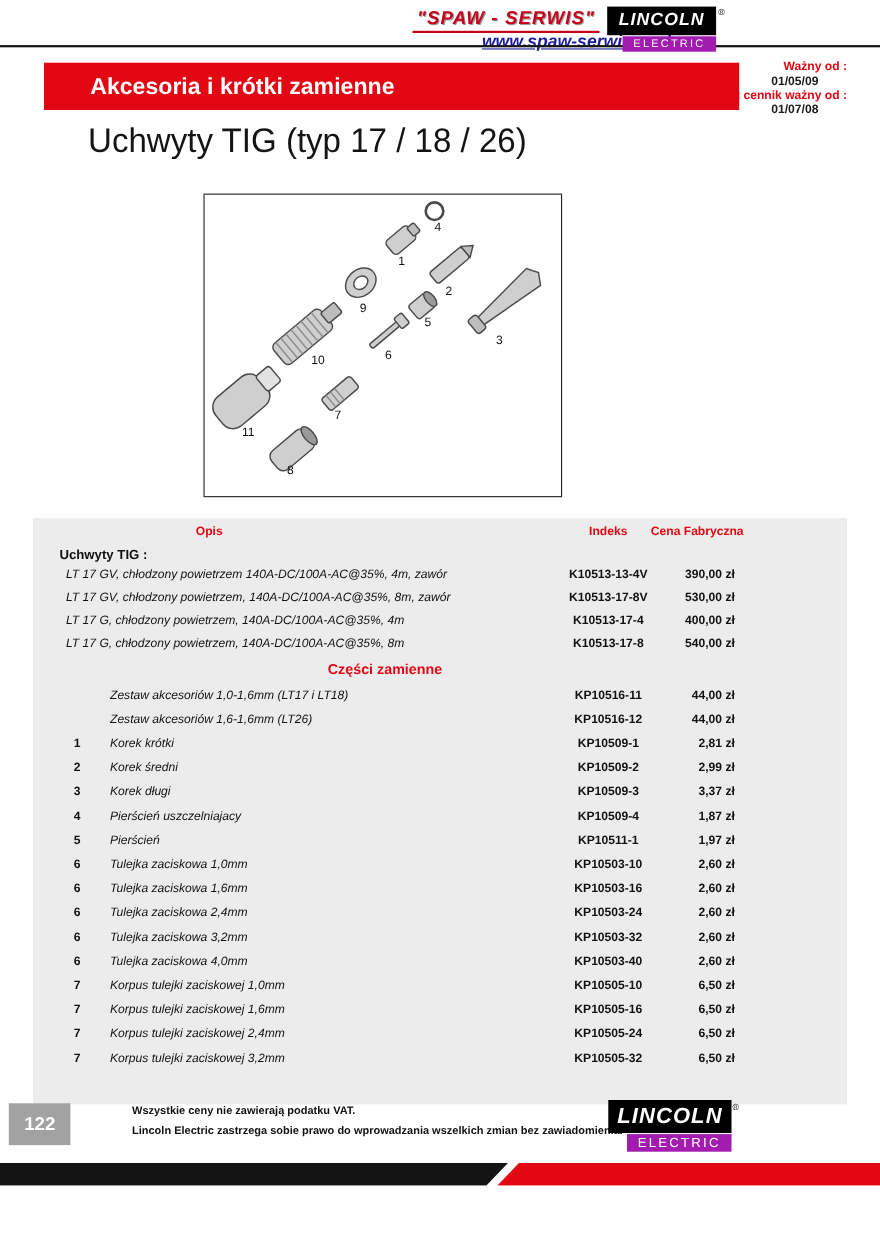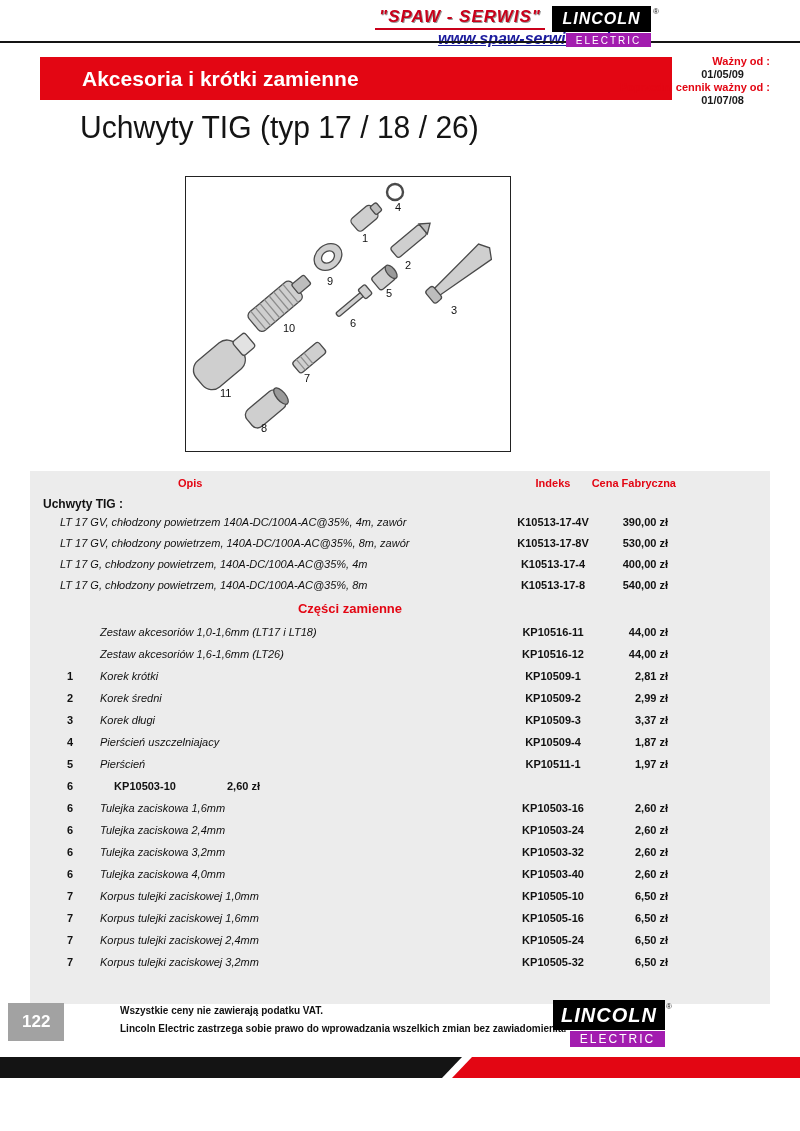--- a/index.html
+++ b/index.html
@@ -51,21 +51,21 @@
   .part-label { position:absolute; font-size:11px; color:#111; font-weight:normal; }
 
   
   .panel { position:absolute; left:30px; top:452px; width:740px; height:533px; background:#ececec;margin-top:19px; }
   .thead { position:absolute; top:6px; left:0; width:740px; height:16px;
            font-size:11px; font-weight:bold; color:#e30613; }
   .th-opis { position:absolute; left:148px; }
   .th-idx  { position:absolute; left:468px; width:110px; text-align:center; }
   .th-cena { position:absolute; right:94px; }
 
-  .sec1-title { position:absolute; top:26px; left:13px; font-weight:bold; font-size:12px; color:#111; }
+  .sec1-title { position:absolute; top:26px; left:24px; font-weight:bold; font-size:12px; color:#111; }
   .rows1 { position:absolute; top:40px; left:0; width:740px; }
   .sec2-title { position:absolute; top:130px; left:0; width:640px; text-align:center;
                 color:#e30613; font-weight:bold; font-size:13px; }
   .rows2 { position:absolute; top:150px; left:0; width:740px; }
 
   .trow { display:flex; align-items:center; width:740px; box-sizing:border-box;
           padding-right:102px; height:21px; }
   .rows2 .trow { height:22px;padding-left:20px; }
   .c-num   { width:40px; text-align:center; font-weight:bold; font-size:11px; color:#111; }
   .c-desc  { flex:1; font-size:11px; color:#111; padding-left:10px; white-space:nowrap;
@@ -188,21 +188,21 @@
   <div class="panel">
     <div class="thead">
       <span class="th-opis">Opis</span>
       <span class="th-idx">Indeks</span>
       <span class="th-cena">Cena Fabryczna</span>
     </div>
     <div class="sec1-title">Uchwyty TIG :</div>
     <div class="rows1" id="section1-rows">
         <div class="trow">
           <div class="c-desc s1desc">LT 17 GV, chłodzony powietrzem 140A-DC/100A-AC@35%, 4m, zawór</div>
-          <div class="c-idx">K10513-17-4V</div>
+          <div class="c-idx">K10513-13-4V</div>
           <div class="c-price">390,00 zł</div>
         </div>
         <div class="trow">
           <div class="c-desc s1desc">LT 17 GV, chłodzony powietrzem, 140A-DC/100A-AC@35%, 8m, zawór</div>
           <div class="c-idx">K10513-17-8V</div>
           <div class="c-price">530,00 zł</div>
         </div>
         <div class="trow">
           <div class="c-desc s1desc">LT 17 G, chłodzony powietrzem, 140A-DC/100A-AC@35%, 4m</div>
           <div class="c-idx">K10513-17-4</div>
@@ -253,20 +253,21 @@
           <div class="c-price">1,87 zł</div>
         </div>
         <div class="trow">
           <div class="c-num">5</div>
           <div class="c-desc">Pierścień</div>
           <div class="c-idx">KP10511-1</div>
           <div class="c-price">1,97 zł</div>
         </div>
         <div class="trow">
           <div class="c-num">6</div>
+          <div class="c-desc">Tulejka zaciskowa 1,0mm</div>
           <div class="c-idx">KP10503-10</div>
           <div class="c-price">2,60 zł</div>
         </div>
         <div class="trow">
           <div class="c-num">6</div>
           <div class="c-desc">Tulejka zaciskowa 1,6mm</div>
           <div class="c-idx">KP10503-16</div>
           <div class="c-price">2,60 zł</div>
         </div>
         <div class="trow">

